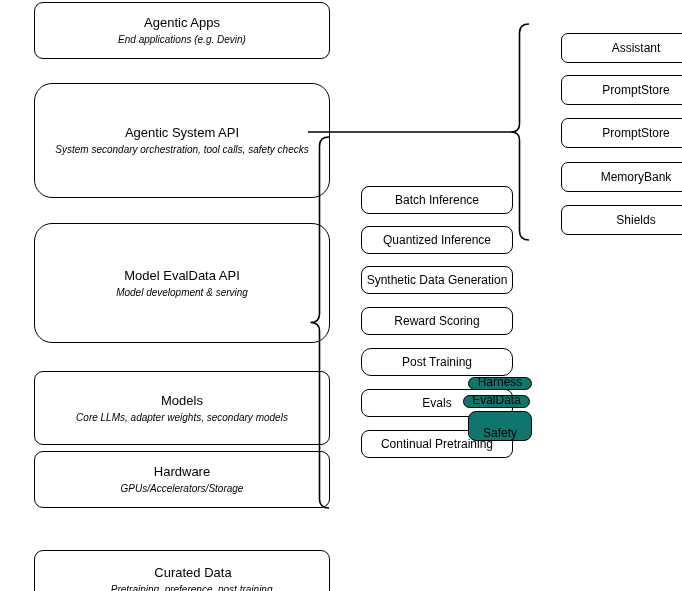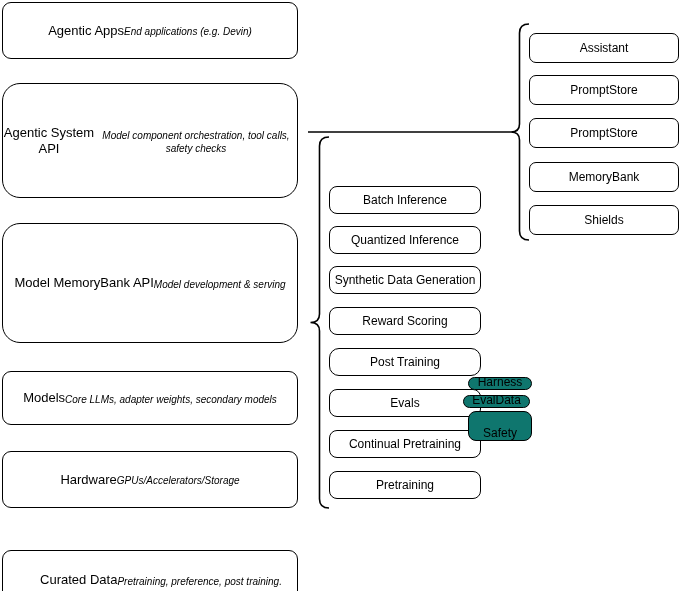--- a/index.html
+++ b/index.html
@@ -15,24 +15,25 @@
     height: 591px;
     background: #ffffff;
     overflow: hidden;
   }
   .box {
     position: absolute;
     box-sizing: border-box;
     background: #ffffff;
     border: 1.5px solid #000000;
     display: flex;
-    flex-direction: row;
+    flex-direction: column;
     align-items: center;
     justify-content: center;
     text-align: center;
+    margin-left: 32px;
   }
   .lbox { left: 2px; width: 296px; }
   .lbox .title { font-size: 13px; line-height: 16px; }
   .lbox .subtitle { font-size: 10px; line-height: 13px; margin-top: 2px; font-style: italic; }
   .r9  { border-radius: 9px; }
   .r18 { border-radius: 18px; }
   .mbox {
     left: 329px; width: 152px; height: 28px;
     border-radius: 8px; font-size: 12px;
   }
@@ -69,29 +70,29 @@
 
 <div id="stage">
 
   <div class="box lbox r9" style="top:2px;height:57px;">
     <div class="title">Agentic Apps</div>
     <div class="subtitle">End applications (e.g. Devin)</div>
   </div>
 
   <div class="box lbox r18" style="top:83px;height:115px;">
     <div class="title">Agentic System API</div>
-    <div class="subtitle">Model component orchestration, tool calls, safety checks</div>
+    <div class="subtitle">System secondary orchestration, tool calls, safety checks</div>
   </div>
 
   <div class="box lbox r18" style="top:223px;height:120px;">
-    <div class="title">Model MemoryBank API</div>
+    <div class="title">Model EvalData API</div>
     <div class="subtitle">Model development &amp; serving</div>
   </div>
 
-  <div class="box lbox r9" style="top:371px;height:54px;">
+  <div class="box lbox r9" style="top:371px;height:74px;">
     <div class="title">Models</div>
     <div class="subtitle">Core LLMs, adapter weights, secondary models</div>
   </div>
 
   <div class="box lbox r9" style="top:451px;height:57px;">
     <div class="title">Hardware</div>
     <div class="subtitle">GPUs/Accelerators/Storage</div>
   </div>
 
   <div class="box lbox r9" style="top:550px;height:60px;padding-left:22px;">
@@ -112,23 +113,20 @@
     <span>Reward Scoring</span>
   </div>
   <div class="box mbox" style="top:348px;border-radius:10px;">
     <span>Post Training</span>
   </div>
   <div class="box mbox" style="top:389px;">
     <span>Evals</span>
   </div>
   <div class="box mbox" style="top:430px;">
     <span>Continual Pretraining</span>
-  </div>
-  <div class="box mbox" style="top:471px;">
-    <span>Pretraining</span>
   </div>
 
   <div class="pill" style="left:468px;top:377px;width:64px;height:13px;">
     <span>Harness</span>
   </div>
   <div class="pill" style="left:463px;top:395px;width:67px;height:13px;">
     <span>EvalData</span>
   </div>
   <div class="pill" style="left:468px;top:411px;width:64px;height:30px;">
     <span>Safety</span>

